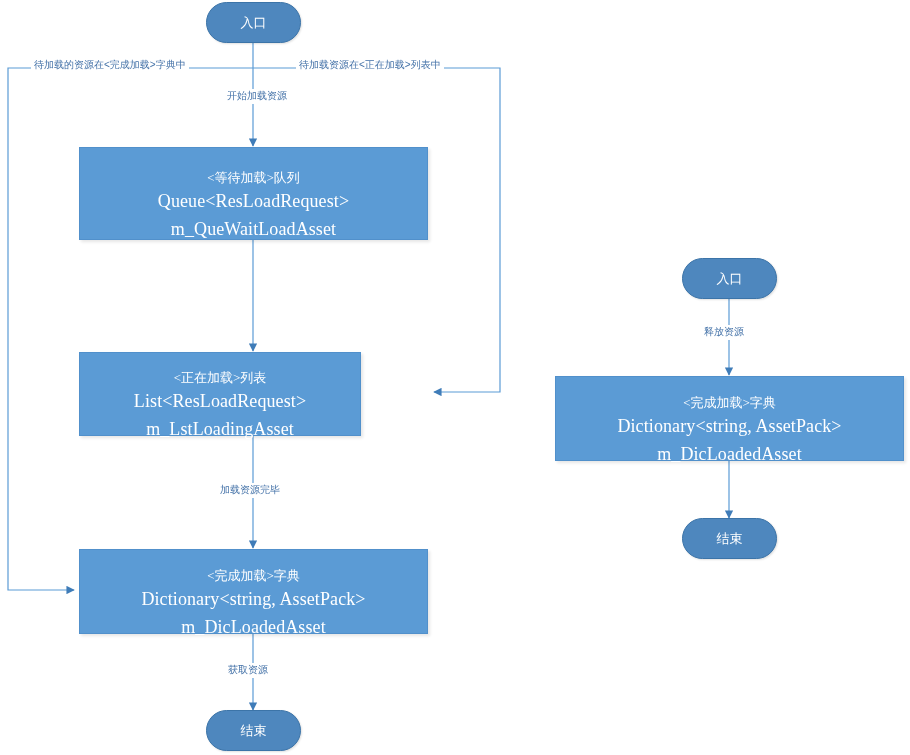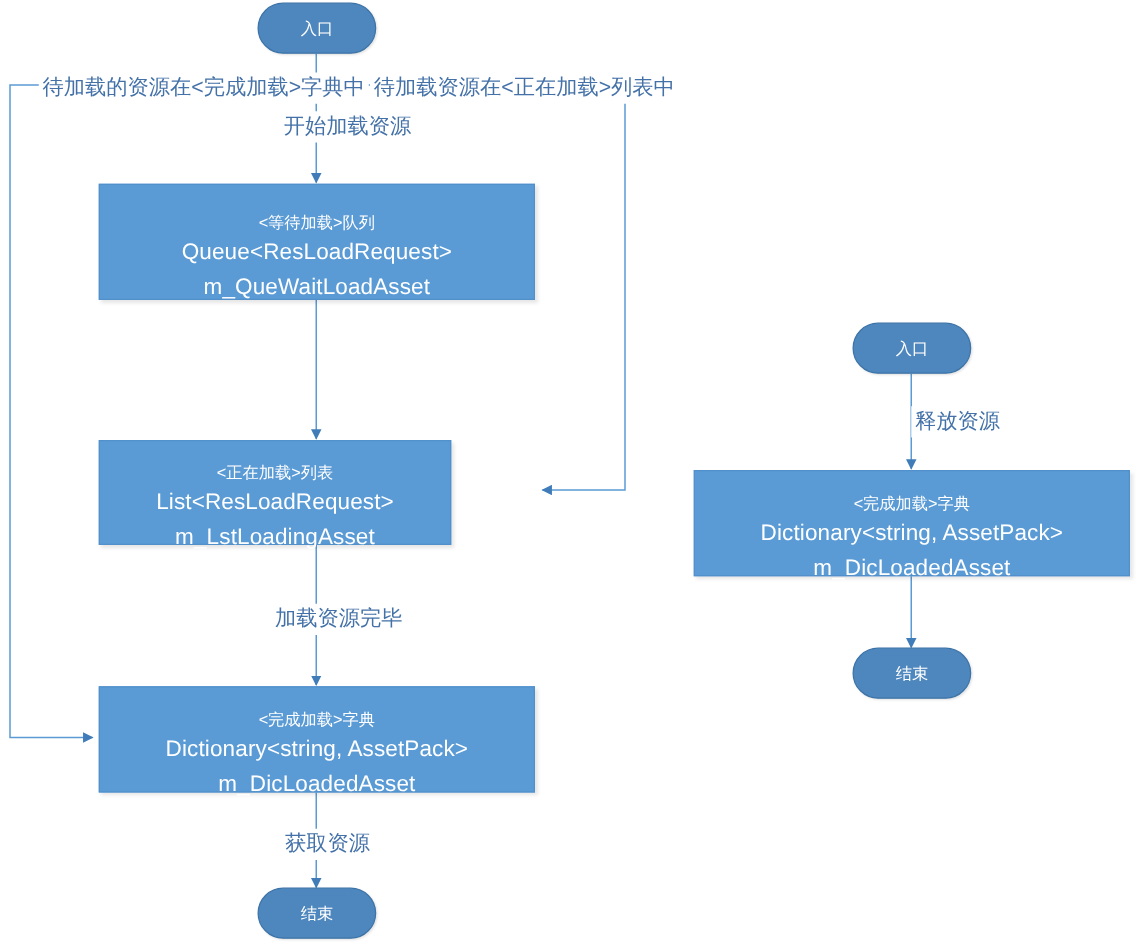--- a/index.html
+++ b/index.html
@@ -27,20 +27,21 @@
   }
   .node {
     position: absolute;
     box-sizing: border-box;
     display: flex;
     flex-direction: column;
     align-items: center;
     justify-content: center;
     text-align: center;
     color: #ffffff;
+    font-family: Liberation Serif, serif;
   }
   .node.terminator {
     background: #4E87BE;
     border: 1px solid #3C74A8;
     border-radius: 22px;
     font-size: 13px;
     box-shadow: 1px 1px 2px rgba(0,0,0,0.12);
   }
   .node.process {
     background: #5B9BD5;
@@ -53,21 +54,21 @@
     font-size: 13px;
     margin-top: 24px;
   }
   .node.process .line2 {
     font-size: 18px;
     letter-spacing: 0.1px;
   }
   .edge-label {
     position: absolute;
     color: #4472a8;
-    font-size: 17px;
+    font-size: 10px;
     line-height: 1.45;
     white-space: nowrap;
     background: #ffffff;
     padding: 0 3px;
   }
 </style>
 </head>
 <body>
 
 <div id="canvas">
@@ -139,15 +140,15 @@
 
   <div class="edge-label" style="left:224px; top:89px;">开始加载资源</div>
 
   <div class="edge-label" style="left:160px; top:278px; width:190px; padding:0;">
   </div>
 
   <div class="edge-label" style="left:217px; top:483px;">加载资源完毕</div>
 
   <div class="edge-label" style="left:225px; top:663px;">获取资源</div>
 
-  <div class="edge-label" style="left:701px; top:325px;margin-left:28px;">释放资源</div>
+  <div class="edge-label" style="left:701px; top:325px;">释放资源</div>
 
 </div>
 
 </body></html>

